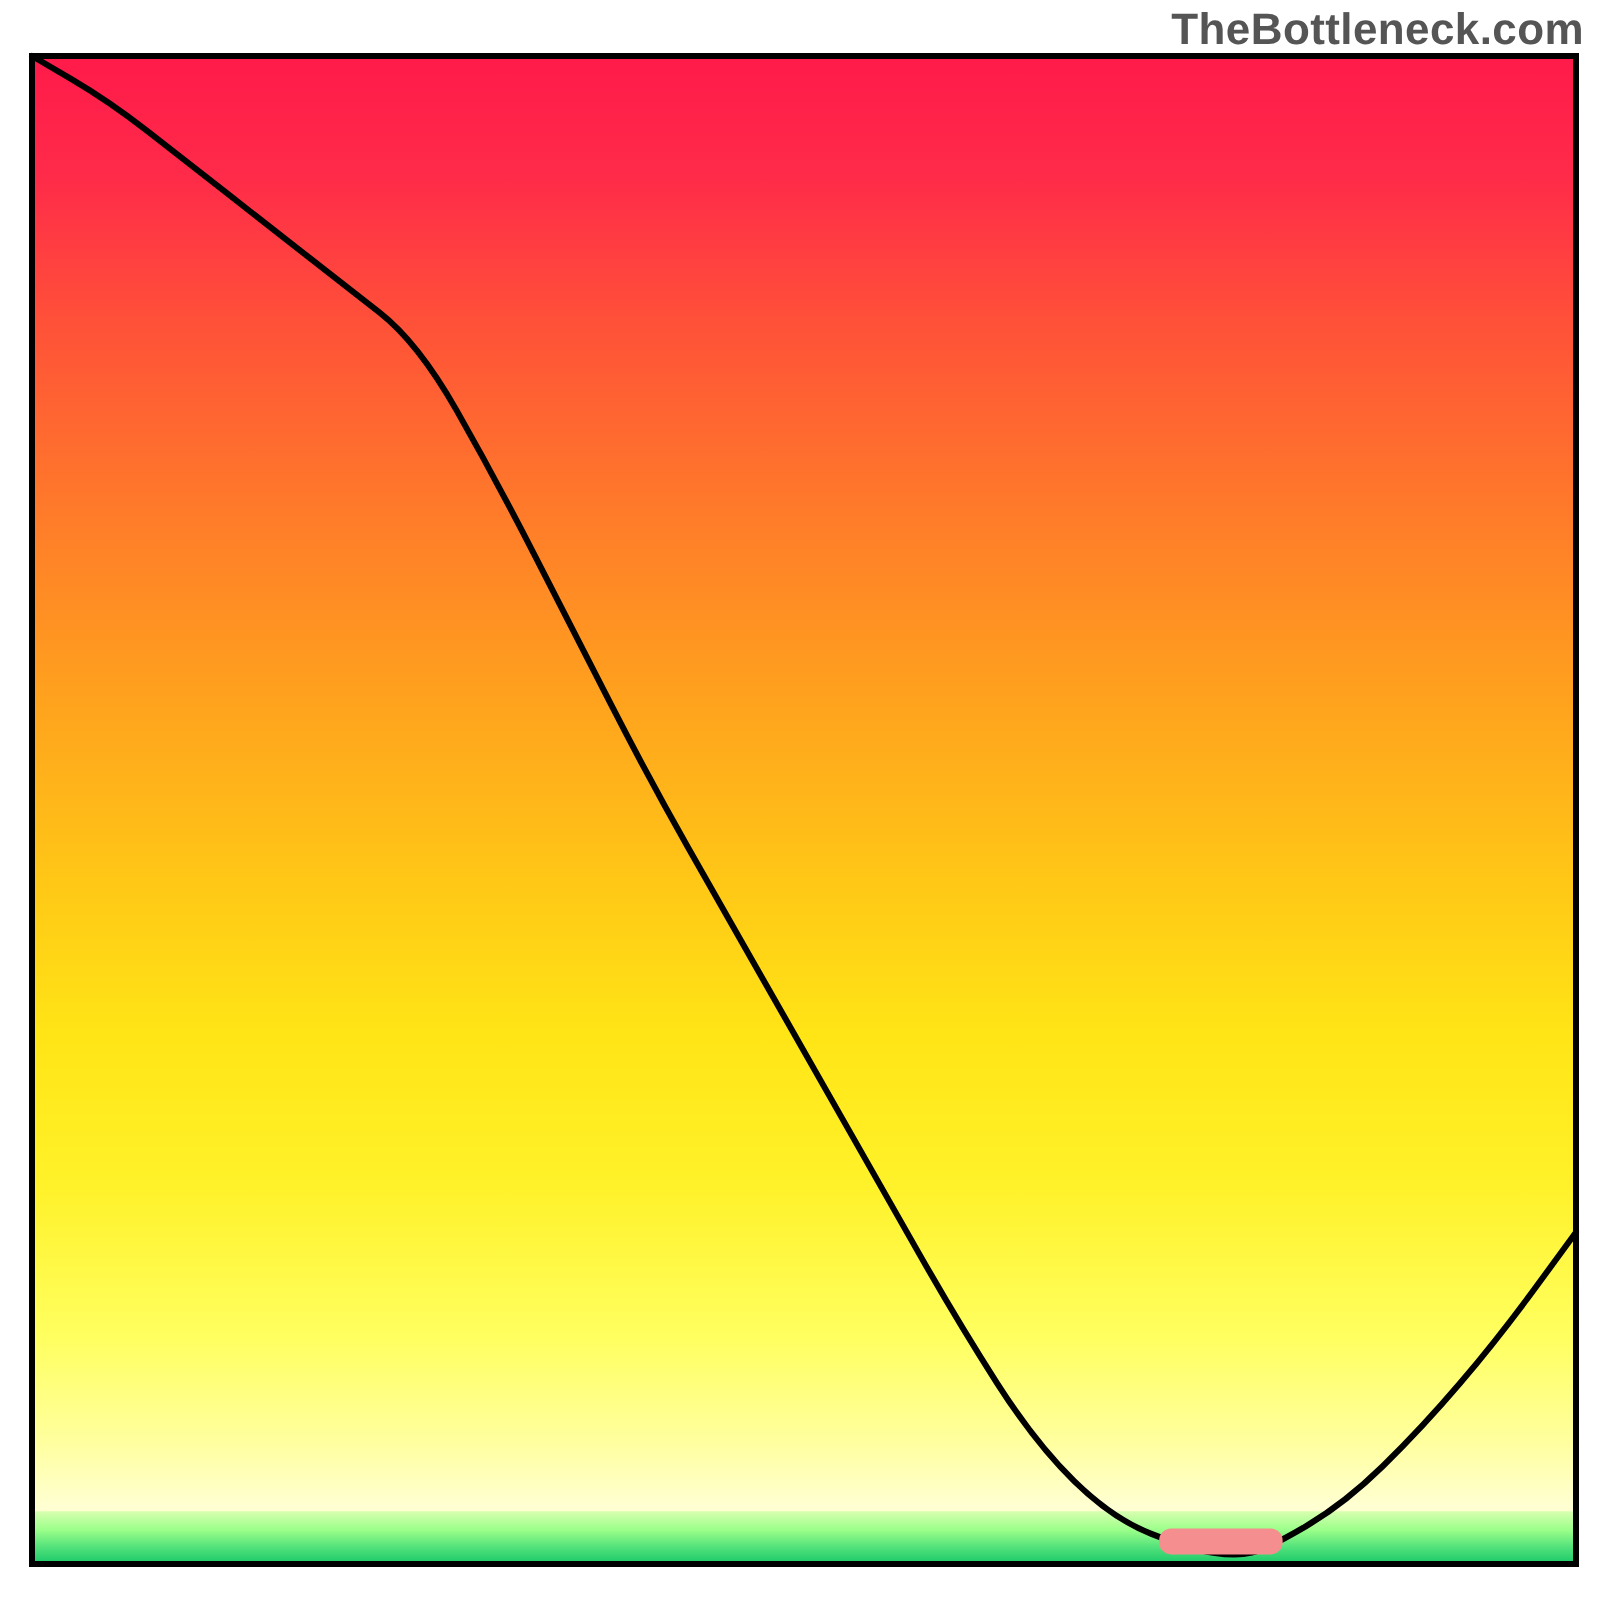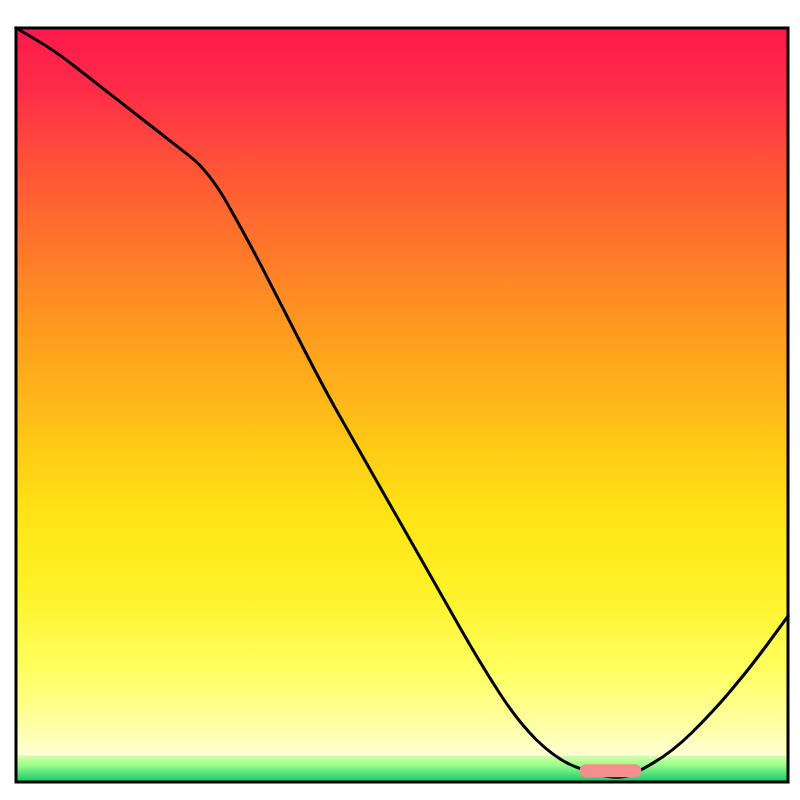--- a/index.html
+++ b/index.html
@@ -26,20 +26,21 @@
     z-index: 10;
   }
   svg {
     display: block;
   }
 </style>
 </head>
 <body>
 
 <div class="chart-container">
+  <div class="watermark">TheBottleneck.com</div>
   <svg id="chart-svg" width="800" height="800" viewBox="0 0 800 800">
     <defs>
       <linearGradient id="bg-grad" x1="0" y1="0" x2="0" y2="1">
           <stop offset="0" stop-color="#ff1a4a"></stop>
           <stop offset="0.08" stop-color="#ff2b49"></stop>
           <stop offset="0.18" stop-color="#ff5238"></stop>
           <stop offset="0.3" stop-color="#ff7a2a"></stop>
           <stop offset="0.42" stop-color="#ffa01e"></stop>
           <stop offset="0.55" stop-color="#ffc816"></stop>
           <stop offset="0.65" stop-color="#ffe516"></stop>

